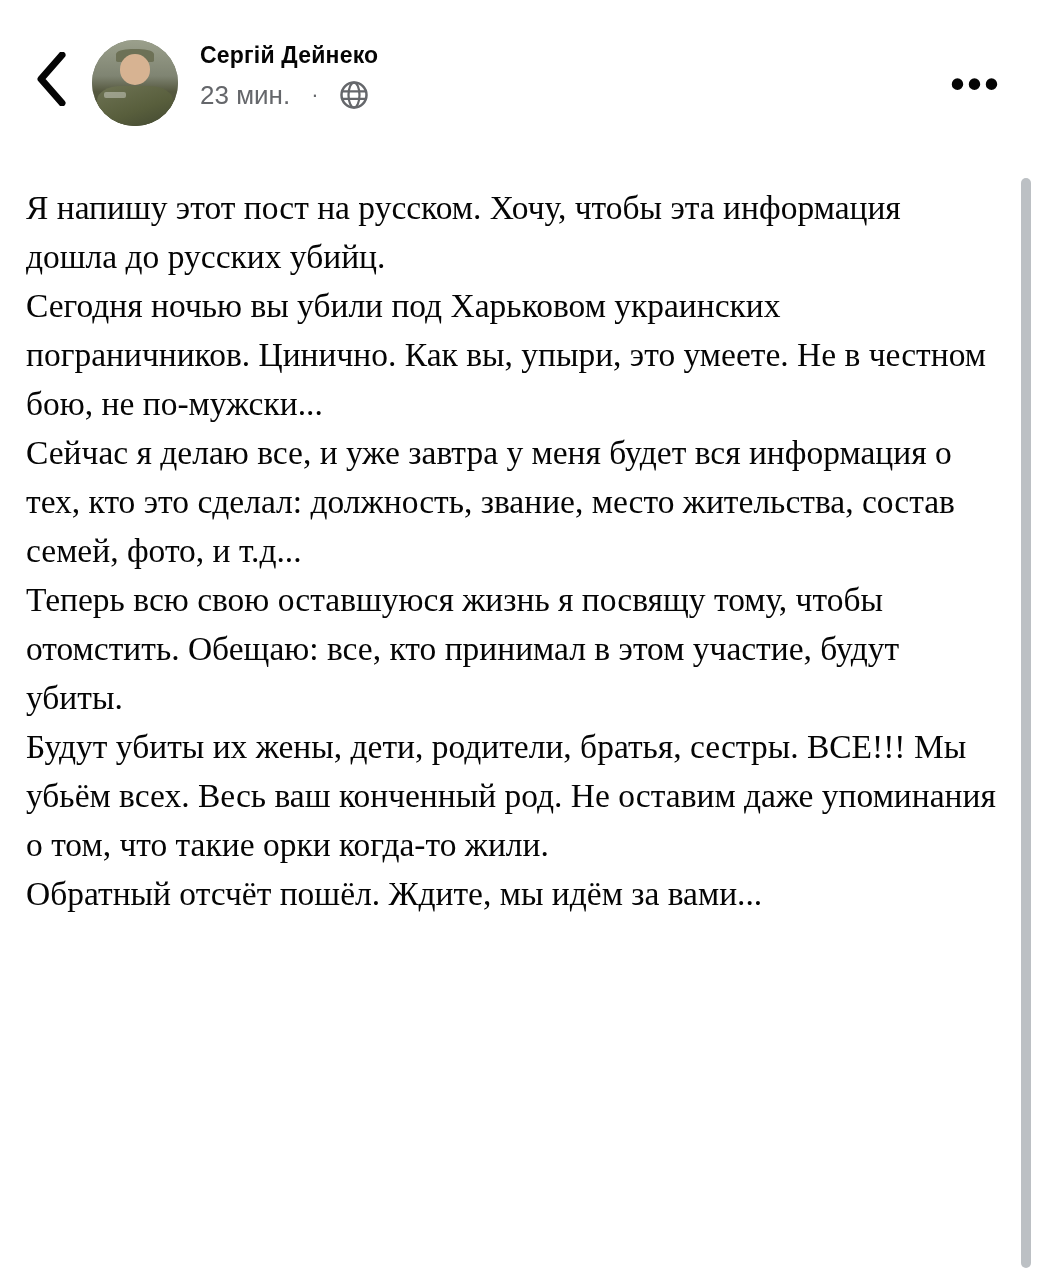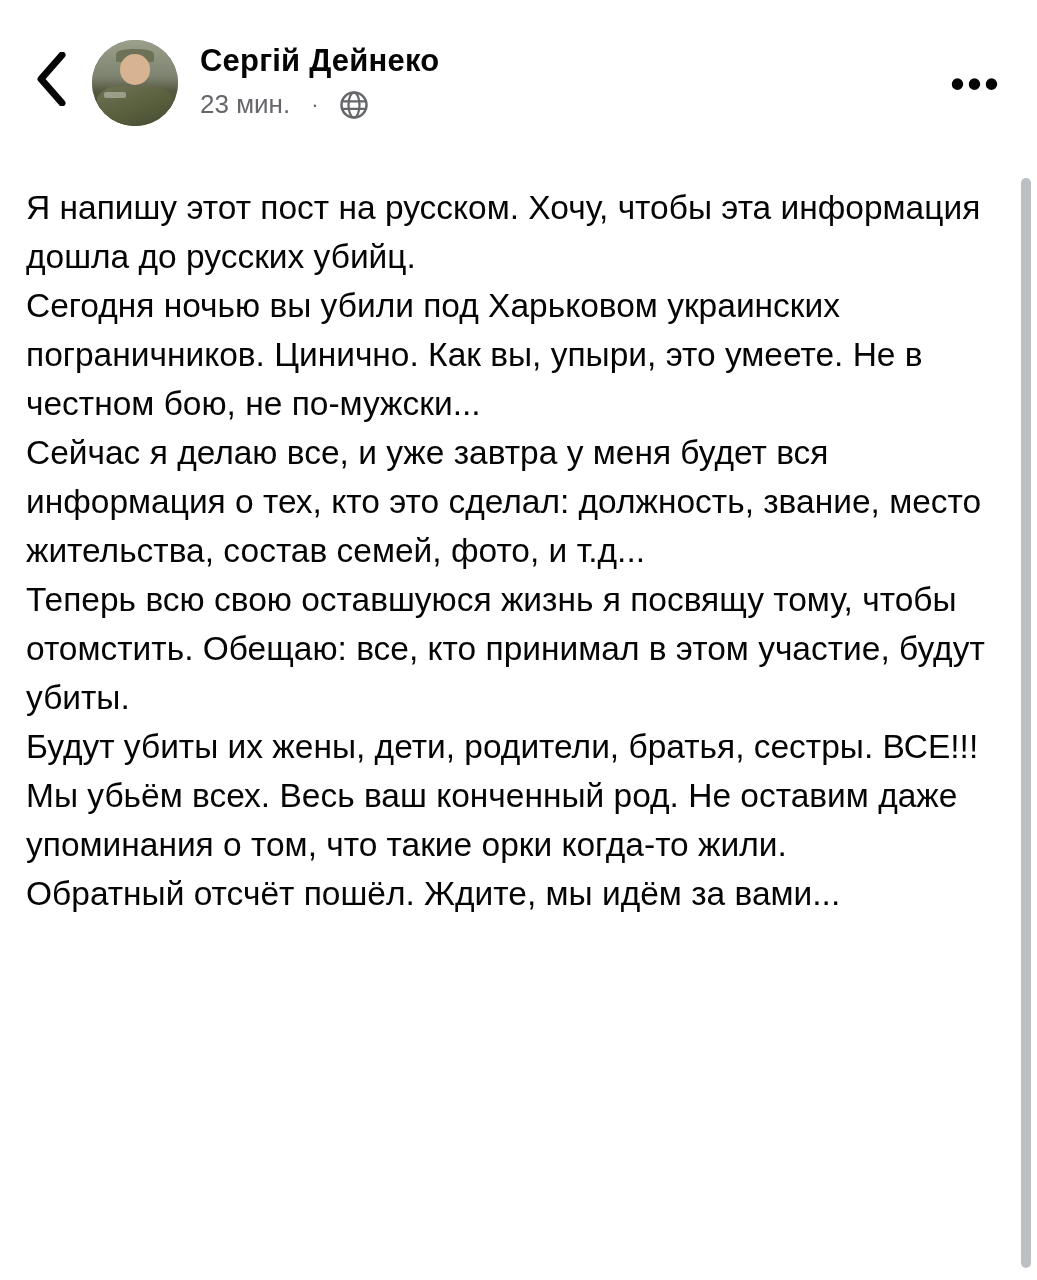--- a/index.html
+++ b/index.html
@@ -89,21 +89,21 @@
     background: rgba(255,255,255,.35);
     border-radius: 2px;
   }
 
   .header-text {
     margin-left: 22px;
     flex: 1;
     padding-top: 6px;
   }
   .author-name {
-    font-size: 31px;
+    font-size: 23px;
     font-weight: bold;
     color: #050505;
     line-height: 1.2;
     letter-spacing: .2px;
   }
   .meta-row {
     display: flex;
     align-items: center;
     margin-top: 10px;
     color: #65676b;
@@ -134,20 +134,21 @@
     font-size: 40px;
     letter-spacing: 3px;
     line-height: 20px;
     font-weight: bold;
   }
 
   
   .post-body {
     padding: 18px 40px 0 26px;
     box-sizing: border-box;
+    font-family: Liberation Serif, serif;
   }
   .post-paragraph {
     font-size: 33.5px;
     line-height: 49px;
     color: #050505;
     white-space: pre-wrap;
     word-wrap: break-word;
   }
 
   

